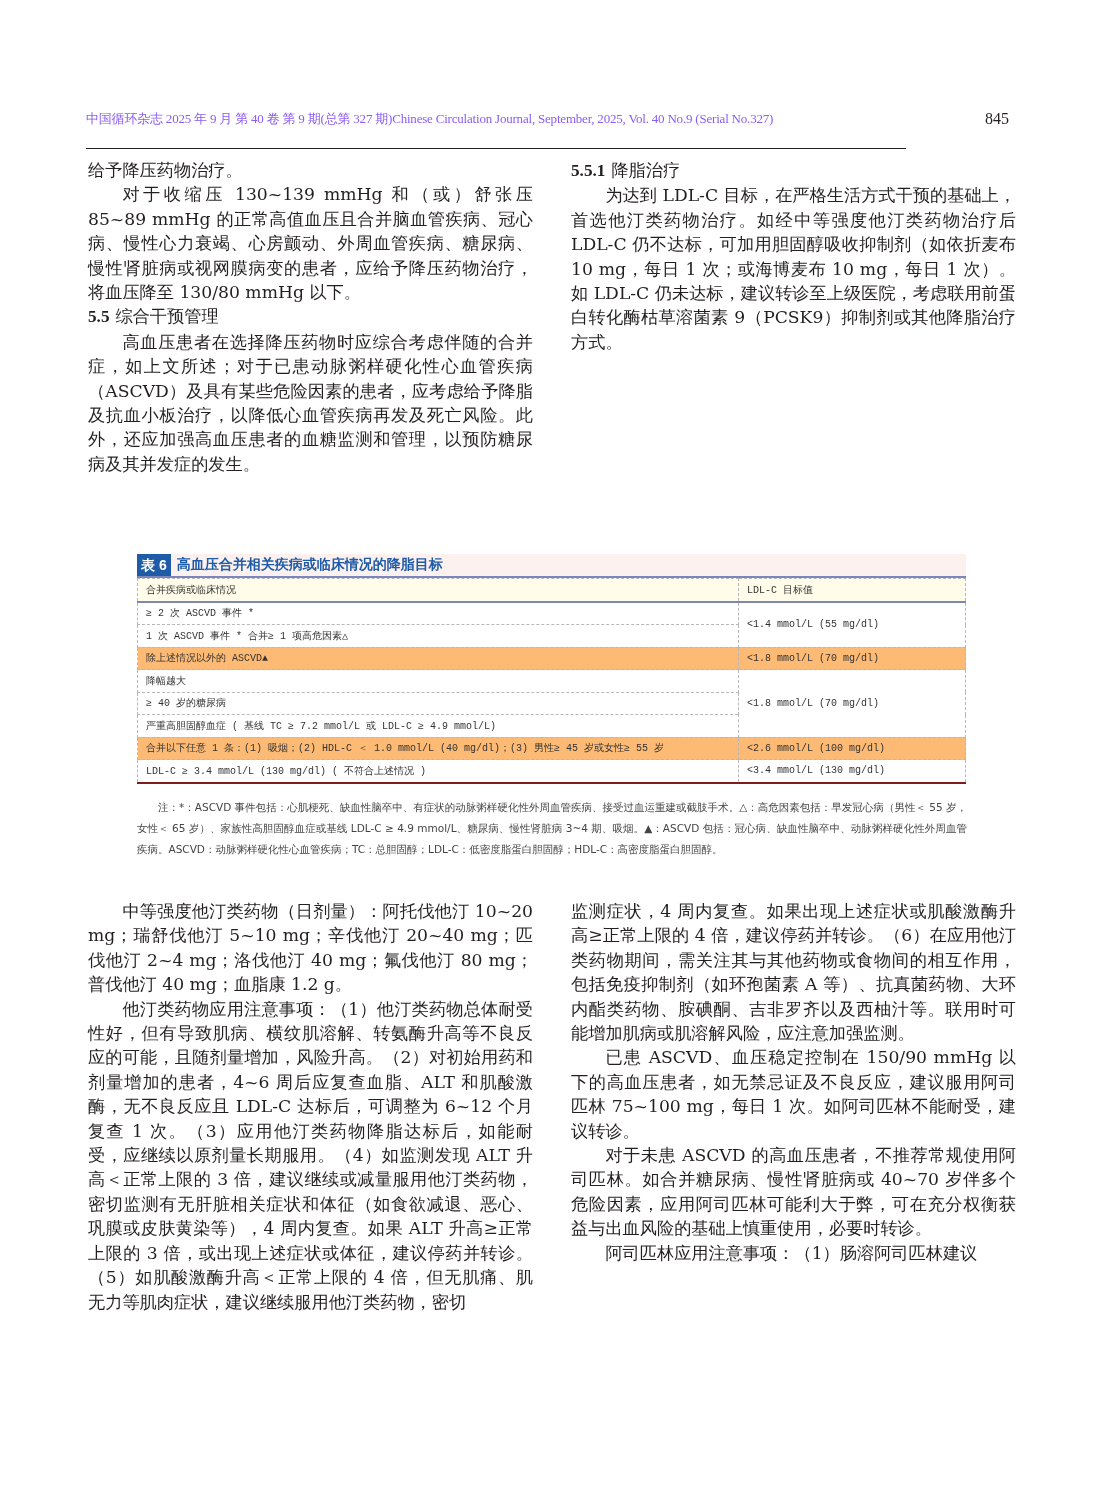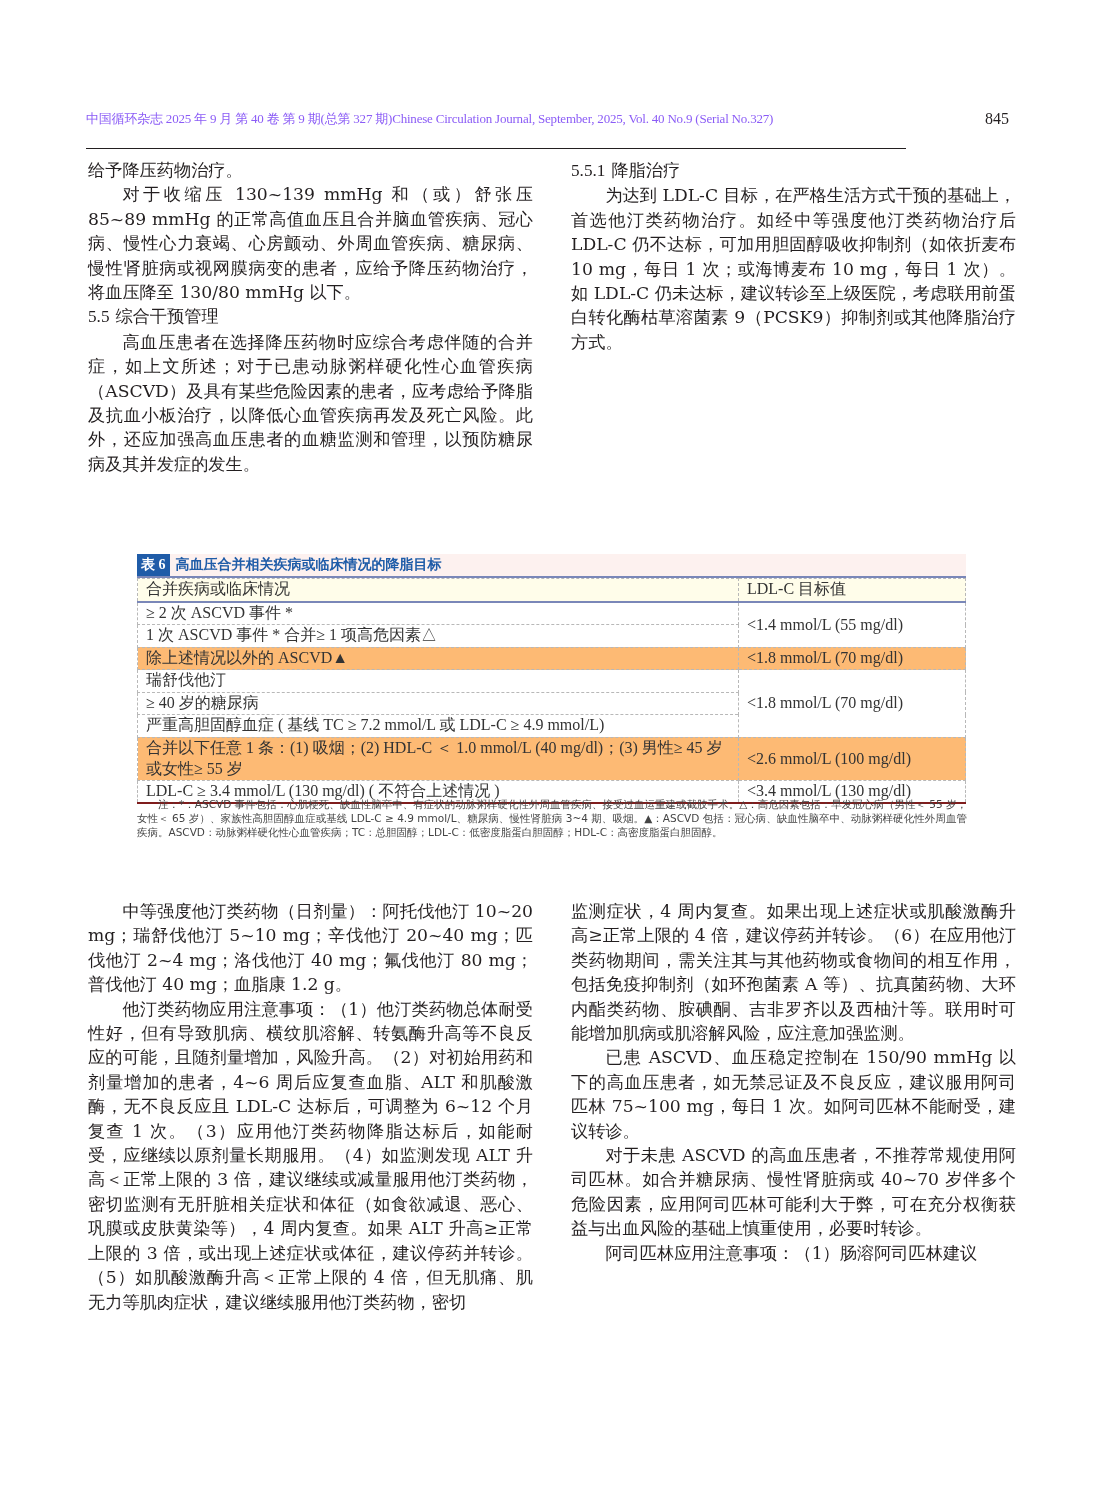--- a/index.html
+++ b/index.html
@@ -5,37 +5,37 @@
   html, body { margin: 0; padding: 0; background: #ffffff; }
   body { width: 1100px; height: 1498px; position: relative; overflow: hidden; color: #231f20; }
 
   .header { position: absolute; left: 86px; top: 110px; width: 820px; font-family: "Liberation Serif", "DejaVu Serif", serif; font-size: 13px; color: #8b5cf6; border-bottom: 1px solid #231f20; padding-bottom: 20px; white-space: nowrap; letter-spacing: -0.2px; }
   .page-num { position: absolute; left: 985px; top: 110px; font-family: "Liberation Serif", serif; font-size: 16px; }
 
   .col { position: absolute; width: 445px; font-family: "DejaVu Serif", "Liberation Serif", serif; font-size: 17.2px; line-height: 24.4px; text-align: justify; color: #231f20; }
   .col p { margin: 0; }
   .indent { text-indent: 2em; }
   .h { font-weight: normal; }
-  .h b { font-family: "Liberation Serif", serif; font-weight: normal; margin-right: 6px; margin-top: 18px; }
+  .h b { font-family: "Liberation Serif", serif; font-weight: bold; margin-right: 6px; margin-top: 18px; }
 
   
   .tbl-wrap { position: absolute; left: 137px; top: 554px; width: 829px; }
   .tbl-title { background: #fdf1ef; height: 22px; display: flex; align-items: center; border-bottom: 2px solid #7a87b8; }
-  .tbl-label { background: #1f5ca8; color: #fff; font-family: Liberation Serif, serif; font-size: 14px; font-weight: bold; padding: 0 4px; height: 22px; line-height: 22px; text-align: center; }
+  .tbl-label { background: #1f5ca8; color: #fff; font-family: Liberation Sans, sans-serif; font-size: 14px; font-weight: bold; padding: 0 4px; height: 22px; line-height: 22px; text-align: center; }
   .tbl-title-text { color: #1f5ca8; font-family: "DejaVu Sans", sans-serif; font-size: 14px; font-weight: bold; margin-left: 6px; }
-  table { border-collapse: collapse; width: 100%; font-family: Liberation Serif, serif; font-size: 16px; color: #333; }
+  table { border-collapse: collapse; width: 100%; font-family: Liberation Mono, monospace; font-size: 10px; color: #333; }
   td, th { border: 1px dashed #b8b8b8; padding: 0 8px; height: 21.5px; font-weight: normal; text-align: left; }
   th { background: #fffdea; }
   thead tr { border-bottom: 2px solid #7a87b8; }
   td.val, th.val { text-align: left; width: 210px; }
   tr.hl td { background: #fdba74; }
   tbody tr:last-child td { border-bottom: 2px solid #7f1d1d; }
   td:first-child, th:first-child { border-left: 1px dashed #b8b8b8; }
 
-  .note { position: absolute; left: 137px; top: 797px; width: 830px; font-family: "DejaVu Sans", "Liberation Sans", sans-serif; font-size: 10.5px; line-height: 14px; color: #444; text-align: justify; }
+  .note { position: absolute; left: 137px; top: 797px; width: 830px; font-family: "DejaVu Sans", "Liberation Sans", sans-serif; font-size: 10.5px; line-height: 21px; color: #444; text-align: justify; }
   .note p { margin: 0; }
 </style>
 </head>
 <body>
 
 <div class="header">中国循环杂志 2025 年 9 月 第 40 卷 第 9 期(总第 327 期)Chinese Circulation Journal, September, 2025, Vol. 40 No.9 (Serial No.327)</div>
 <div class="page-num">845</div>
 
 <div class="col" style="left:88px; top:158px;">
   <p>给予降压药物治疗。</p>
@@ -67,21 +67,21 @@
         <td class="val" rowspan="2">&lt;1.4 mmol/L (55 mg/dl)</td>
       </tr>
       <tr>
         <td>1 次 ASCVD 事件 * 合并≥ 1 项高危因素△</td>
       </tr>
       <tr class="hl">
         <td>除上述情况以外的 ASCVD▲</td>
         <td class="val">&lt;1.8 mmol/L (70 mg/dl)</td>
       </tr>
       <tr>
-        <td>瑞舒伐他汀</td>
+        <td>降幅越大</td>
         <td class="val" rowspan="3">&lt;1.8 mmol/L (70 mg/dl)</td>
       </tr>
       <tr>
         <td>≥ 40 岁的糖尿病</td>
       </tr>
       <tr>
         <td>严重高胆固醇血症 ( 基线 TC ≥ 7.2 mmol/L 或 LDL-C ≥ 4.9 mmol/L)</td>
       </tr>
       <tr class="hl">
         <td>合并以下任意 1 条：(1) 吸烟；(2) HDL-C ＜ 1.0 mmol/L (40 mg/dl)；(3) 男性≥ 45 岁或女性≥ 55 岁</td>

